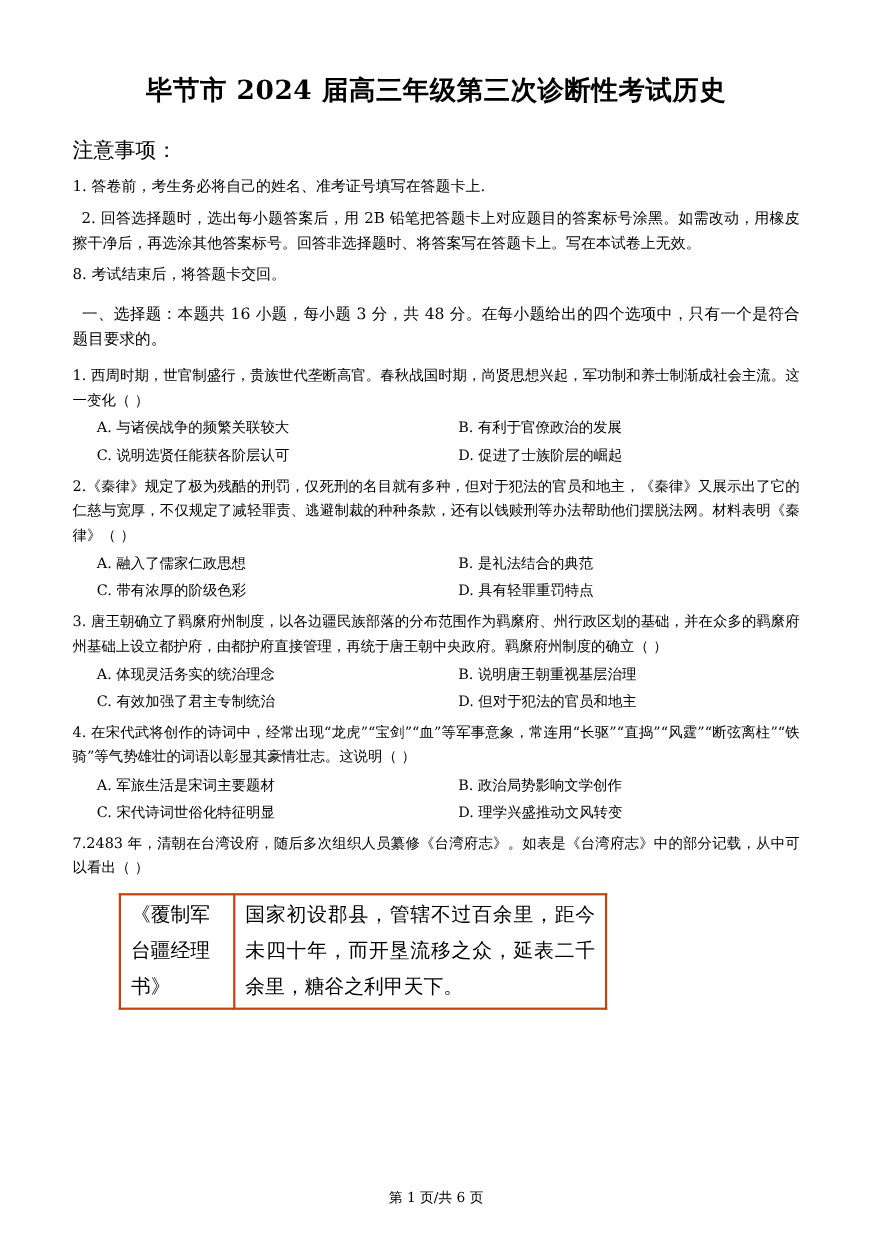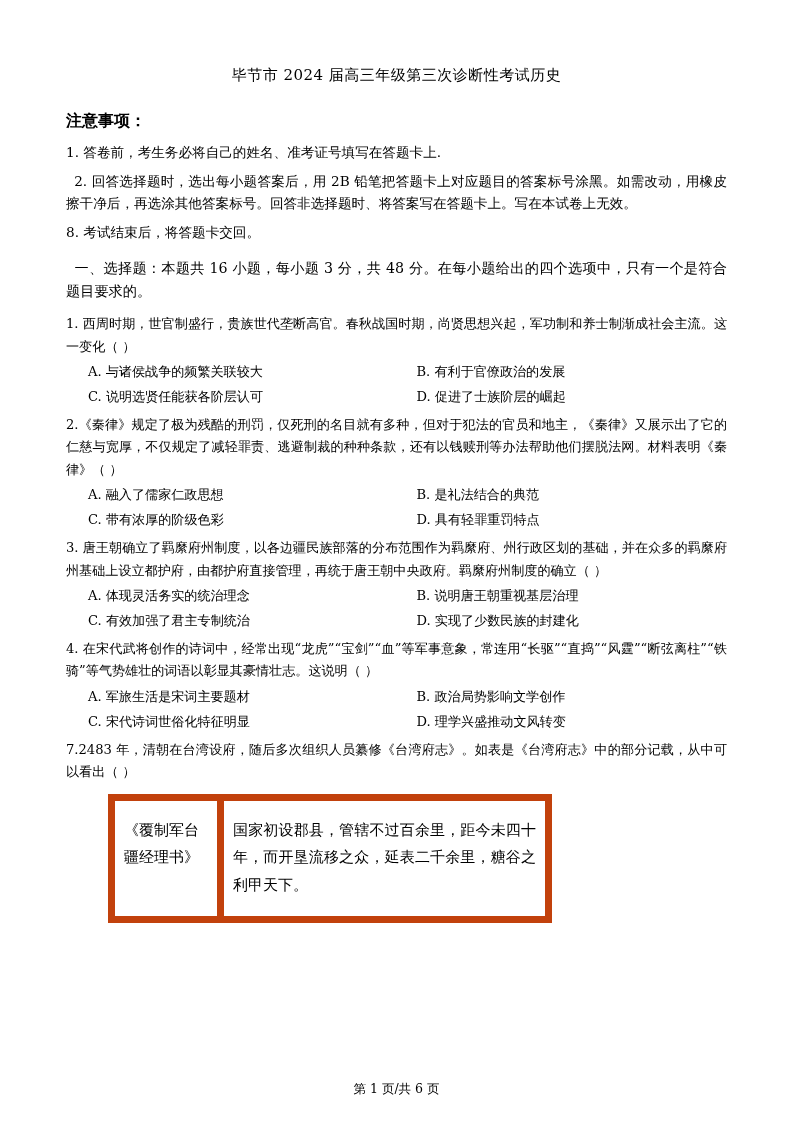--- a/index.html
+++ b/index.html
@@ -17,29 +17,29 @@
   }
   .page {
     width: 793px;
     height: 1122px;
     box-sizing: border-box;
     padding: 52px 66px 0 66px;
     position: relative;
   }
   .doc-title {
     text-align: center;
-    font-size: 15px;
-    font-weight: normal;
+    font-size: 24px;
+    font-weight: bold;
     letter-spacing: 0.5px;
     margin: 14px 0 26px 0;
     font-family: "DejaVu Serif", "Liberation Serif", serif;
   }
   .notice-head {
-    font-size: 16px;
-    font-weight: bold;
+    font-size: 19px;
+    font-weight: normal;
     margin: 0 0 9px 0;
   }
   .notice-line {
     font-size: 13.6px;
     line-height: 1.62;
     margin: 0 0 7px 0;
     text-align: justify;
   }
   .notice-line.bold {
     font-weight: normal;
@@ -77,24 +77,24 @@
     padding: 0;
   }
   .q-options td.col-a { width: 50%; padding-left: 22px; }
   .q-options td.col-b { width: 50%; padding-left: 20px; }
   .quote-table {
     border-collapse: collapse;
     margin: 10px 0 0 42px;
     width: 444px;
   }
   .quote-table td {
-    border: 7px solid #c2410c;
-    font-size: 15px;
+    border: 2px solid #c2410c;
+    font-size: 18px;
     line-height: 1.85;
-    padding: 16px 9px;
+    padding: 1px 9px;
     vertical-align: top;
     text-align: justify;
   }
   .quote-table td.label {
     width: 84px;
     text-align: left;
   }
   .footer {
     position: absolute;
     bottom: 24px;
@@ -155,21 +155,21 @@
   <div class="question">
     <div class="q-stem">3. 唐王朝确立了羁縻府州制度，以各边疆民族部落的分布范围作为羁縻府、州行政区划的基础，并在众多的羁縻府州基础上设立都护府，由都护府直接管理，再统于唐王朝中央政府。羁縻府州制度的确立（      ）</div>
     <table class="q-options">
       <tbody>
           <tr>
         <td class="col-a">A. 体现灵活务实的统治理念</td>
         <td class="col-b">B. 说明唐王朝重视基层治理</td>
       </tr>
       <tr>
         <td class="col-a">C. 有效加强了君主专制统治</td>
-        <td class="col-b">D. 实现了少数民族的封建化</td>
+        <td class="col-b">D. 但对于犯法的官员和地主</td>
       </tr>
     </tbody>
       </table>
   </div>
 
   <div class="question">
     <div class="q-stem">4. 在宋代武将创作的诗词中，经常出现“龙虎”“宝剑”“血”等军事意象，常连用“长驱”“直捣”“风霆”“断弦离柱”“铁骑”等气势雄壮的词语以彰显其豪情壮志。这说明（      ）</div>
     <table class="q-options">
       <tbody>
           <tr>

